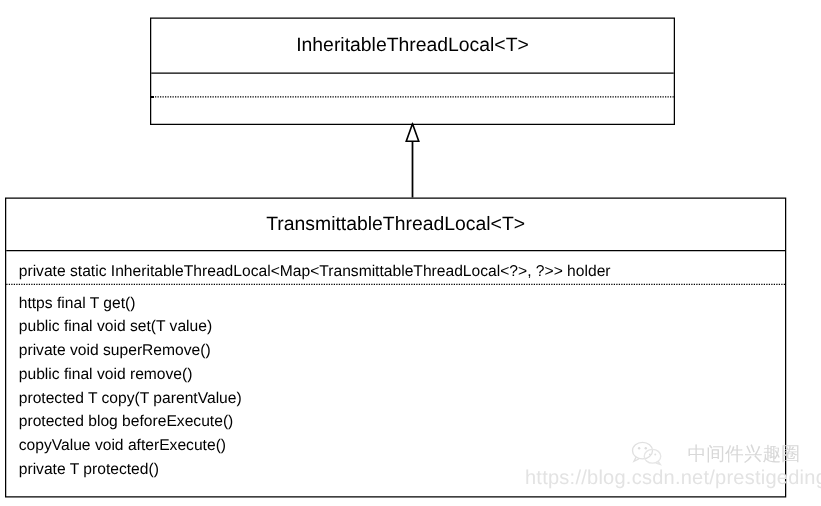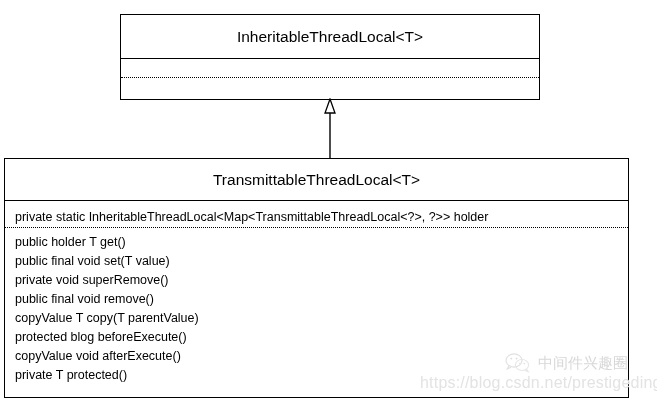--- a/index.html
+++ b/index.html
@@ -120,20 +120,21 @@
     align-items: center;
     gap: 7px;
     pointer-events: none;
     user-select: none;
   }
   #wechat-watermark .wm-label {
     color: #d8d8d8;
     font-size: 15px;
     white-space: nowrap;
     font-family: "DejaVu Sans", sans-serif;
+    margin-left: 12px;
   }
 </style>
 </head>
 <body>
 
 <div id="canvas">
 
   <div class="uml-class" id="parent-class">
     <div class="uml-title">InheritableThreadLocal&lt;T&gt;</div>
     <div class="uml-compartment attr-empty"></div>
@@ -146,25 +147,25 @@
   </svg>
 
   <div class="uml-class" id="child-class">
     <div class="uml-title">TransmittableThreadLocal&lt;T&gt;</div>
 
     <div class="uml-compartment fields">
       <div class="uml-row">private static InheritableThreadLocal&lt;Map&lt;TransmittableThreadLocal&lt;?&gt;, ?&gt;&gt; holder</div>
     </div>
 
     <div class="uml-compartment methods">
-      <div class="uml-row">public holder T get()</div>
+      <div class="uml-row">https final T get()</div>
       <div class="uml-row">public final void set(T value)</div>
       <div class="uml-row">private void superRemove()</div>
       <div class="uml-row">public final void remove()</div>
-      <div class="uml-row">copyValue T copy(T parentValue)</div>
+      <div class="uml-row">protected T copy(T parentValue)</div>
       <div class="uml-row">protected blog beforeExecute()</div>
       <div class="uml-row">copyValue void afterExecute()</div>
       <div class="uml-row">private T protected()</div>
     </div>
   </div>
 
   <div id="url-watermark">https://blog.csdn.net/prestigeding</div>
 
   <div id="wechat-watermark">
     <svg width="26" height="22" viewBox="0 0 26 22">

